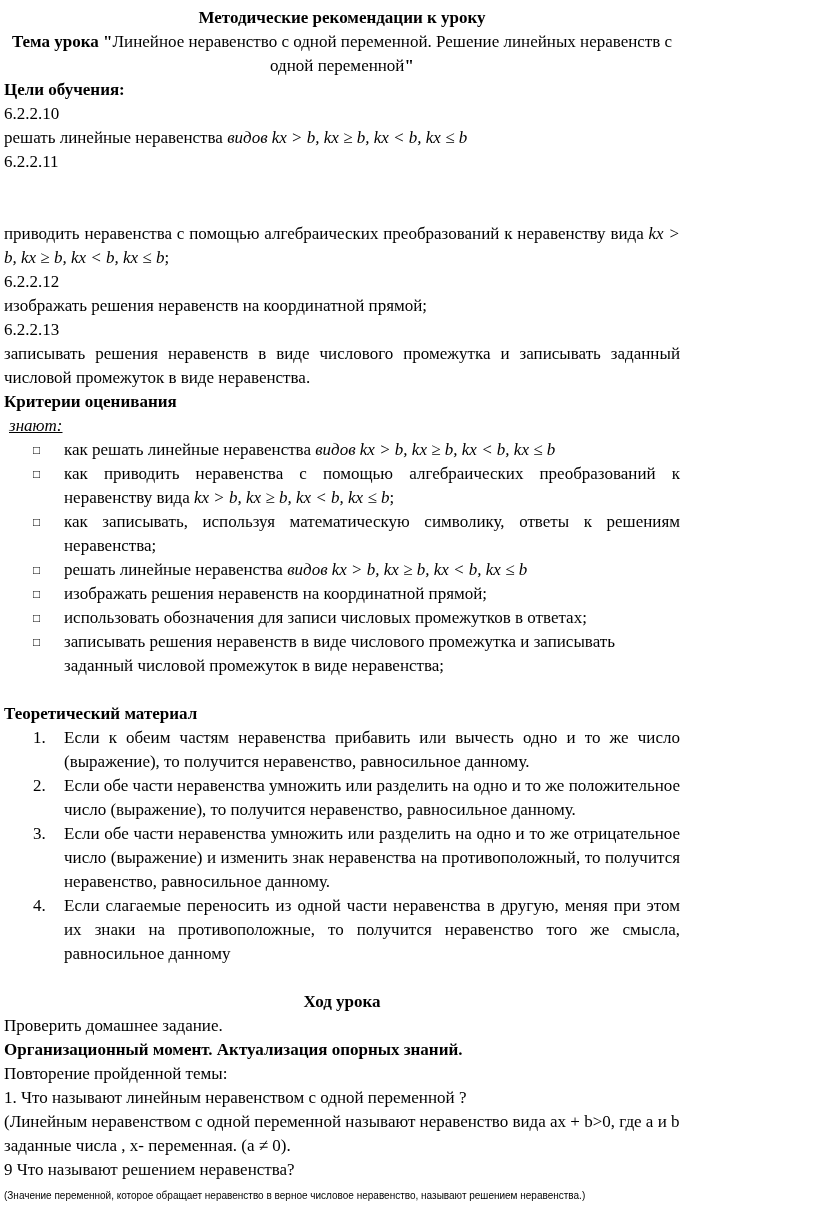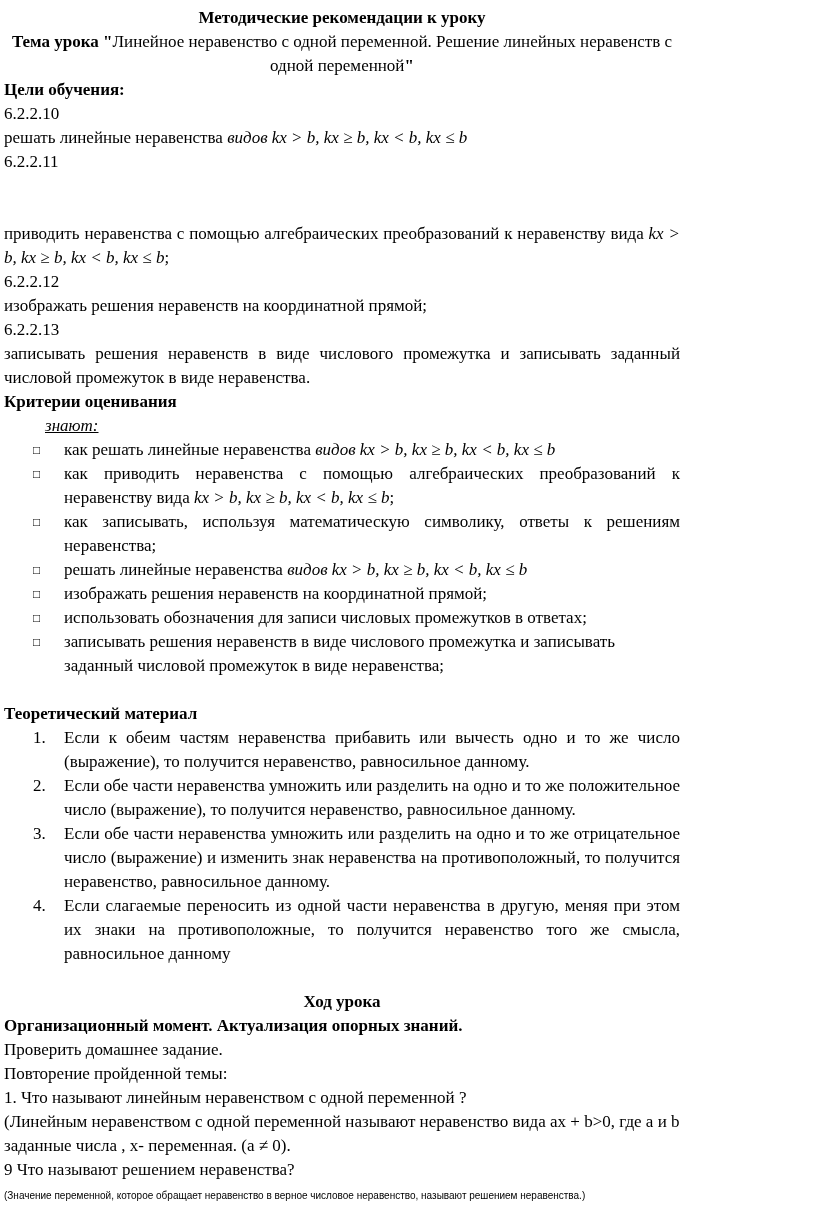--- a/index.html
+++ b/index.html
@@ -12,21 +12,21 @@
     -webkit-font-smoothing: antialiased;
   }
   .page { padding: 6px 4px 10px 4px; box-sizing: border-box; width: 684px; }
   .para { line-height: 24px; margin: 0; }
   .li { display: flex; line-height: 24px; padding-left: 29px; }
   .li .marker { flex: 0 0 31px; }
   .li .marker.sq { font-size: 12px; }
   .li .content { flex: 1; min-width: 0; }
   .b { font-weight: bold; }
   .i { font-style: italic; }
-  .u { text-decoration: underline; margin-left: 36px; }
+  .u { text-decoration: underline; }
   .sm { font-size: 10px; font-family: "Liberation Sans", sans-serif; line-height: 18px; }
   .spacer { height: 24px; }
 </style>
 </head>
 <body>
 
 <div class="page">
     <div class="para" style="text-align: center;"><span class="b">Методические рекомендации к уроку</span></div>
     <div class="para" style="text-align: center;"><span class="b">Тема урока "</span><span>Линейное неравенство с одной переменной. Решение линейных неравенств с одной переменной</span><span class="b">"</span></div>
     <div class="para"><span class="b">Цели обучения:</span></div>
@@ -81,20 +81,20 @@
     <div class="li">
       <span class="marker">3.</span>
       <div class="content" style="text-align: justify;"><span>Если обе части неравенства умножить или разделить на одно и то же отрицательное число (выражение) и изменить знак неравенства на противоположный, то получится неравенство, равносильное данному.</span></div>
     </div>
     <div class="li">
       <span class="marker">4.</span>
       <div class="content" style="text-align: justify;"><span>Если слагаемые переносить из одной части неравенства в другую, меняя при этом их знаки на противоположные, то получится неравенство того же смысла, равносильное данному</span></div>
     </div>
     <div class="spacer"></div>
     <div class="para" style="text-align: center;"><span class="b">Ход урока</span></div>
+    <div class="para"><span>Проверить домашнее задание.</span></div>
     <div class="para"><span class="b">Организационный момент. Актуализация опорных знаний.</span></div>
-    <div class="para"><span>Проверить домашнее задание.</span></div>
     <div class="para"><span>Повторение пройденной темы:</span></div>
     <div class="para"><span>1. Что называют линейным неравенством с одной переменной ?</span></div>
     <div class="para"><span>(Линейным неравенством с одной переменной называют неравенство вида ax + b&gt;0, где a и b заданные числа , x- переменная. (a ≠ 0).</span></div>
     <div class="para"><span>9 Что называют решением неравенства?</span></div>
     <div class="para"><span class="sm">(Значение переменной, которое обращает неравенство в верное числовое неравенство, называют решением неравенства.)</span></div>
   </div>
 
 </body></html>

